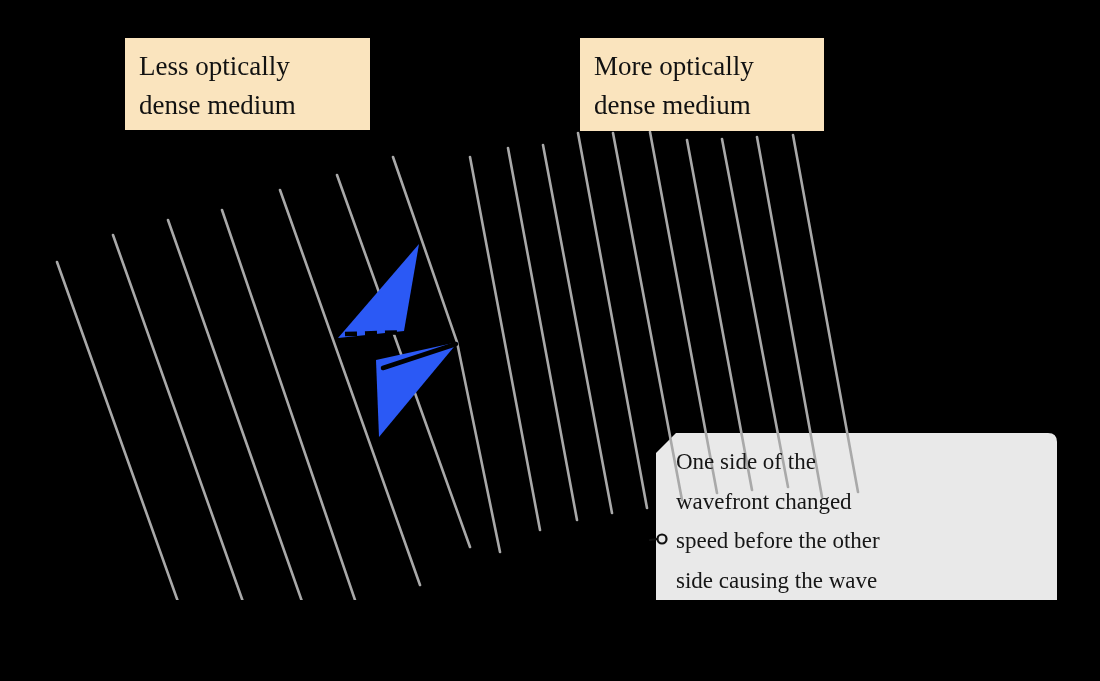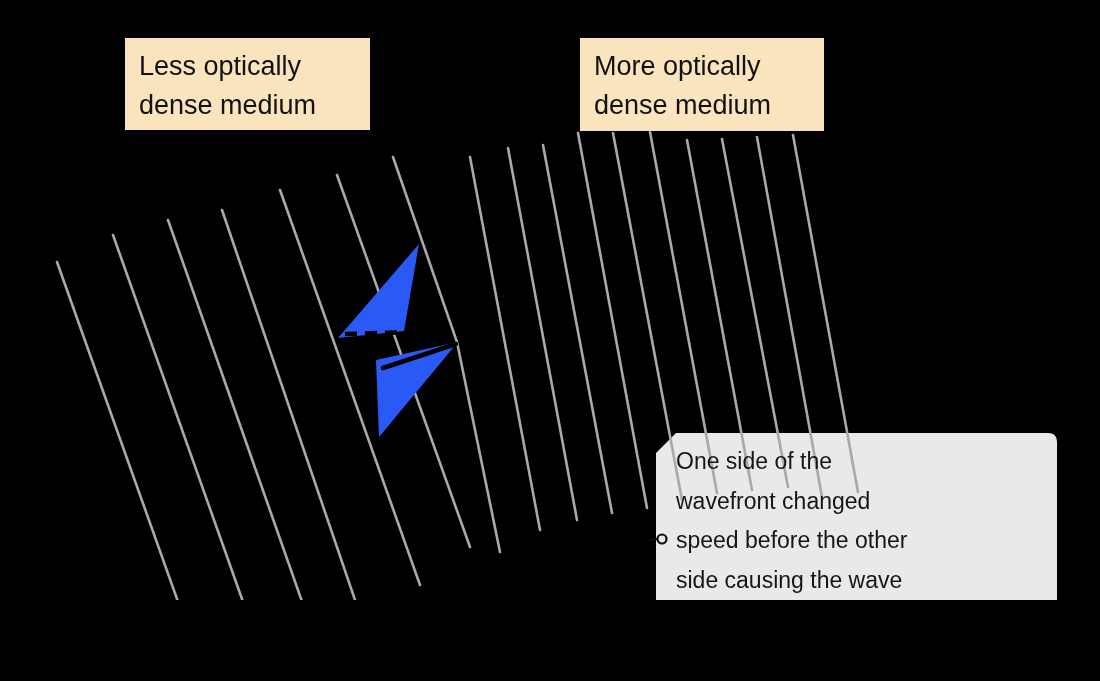--- a/index.html
+++ b/index.html
@@ -1,21 +1,21 @@
 <!DOCTYPE html>
 <html><head>
 <meta charset="utf-8">
 <style>
   html,body{margin:0;padding:0;background:#000;}
   #stage{
     position:relative;
     width:1100px;height:600px;
     overflow:hidden;
     background:#000;
-    font-family:Liberation Sans, sans-serif;
+    font-family:Liberation Serif, serif;
   }
   #diagram-svg{position:absolute;left:0;top:0;}
   .label-box{
     position:absolute;
     box-sizing:border-box;
     padding:9px 0 0 14px;
     font-size:27px;
     line-height:39px;
     color:#111;
     white-space:pre-line;

